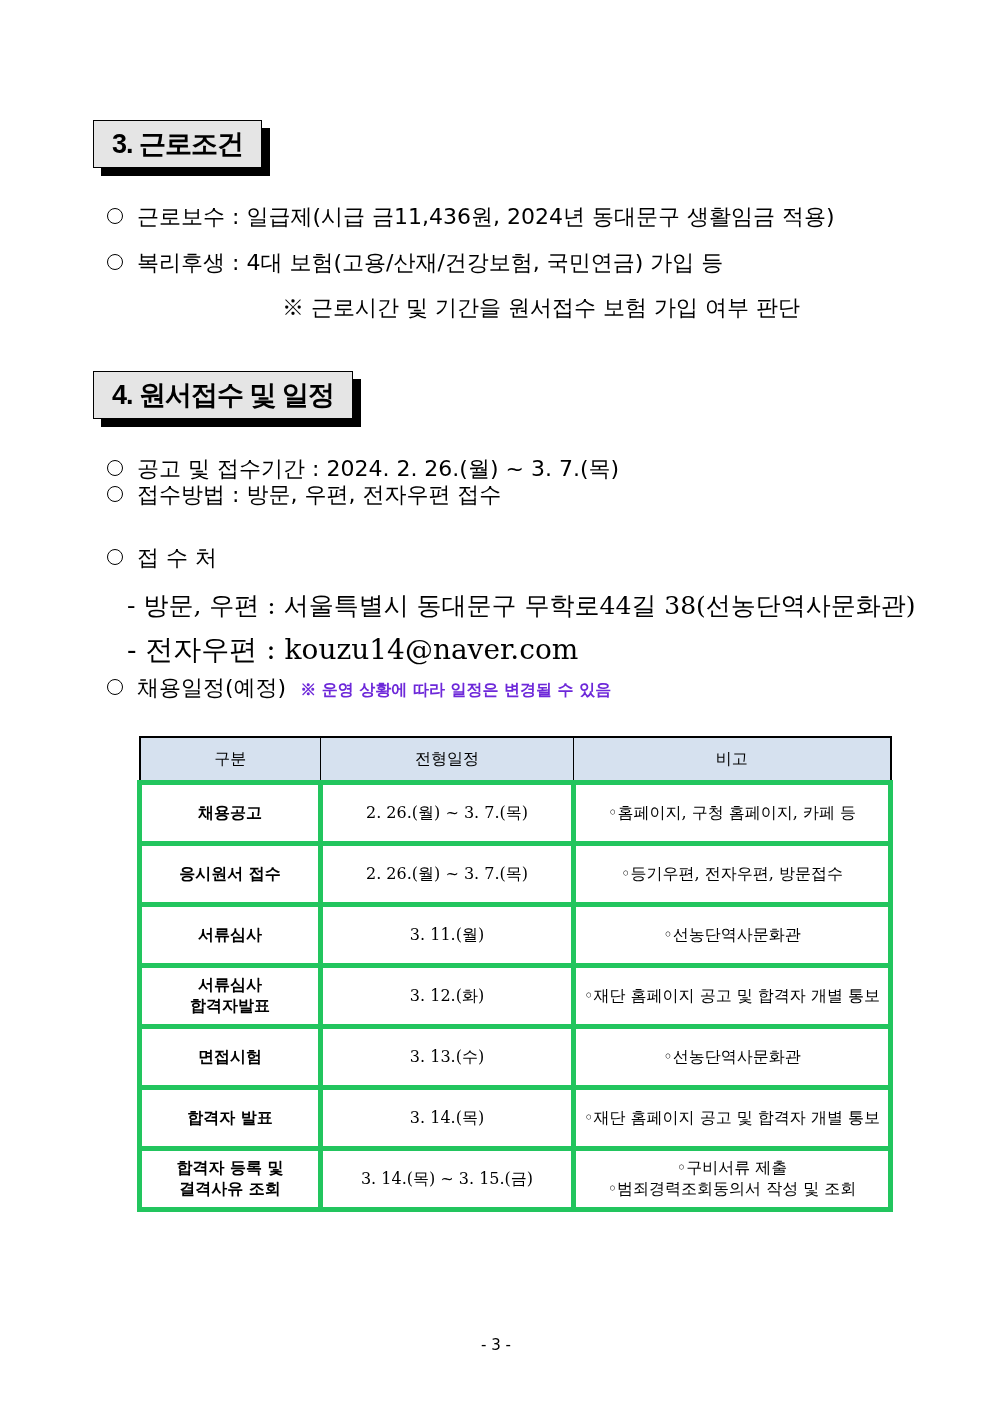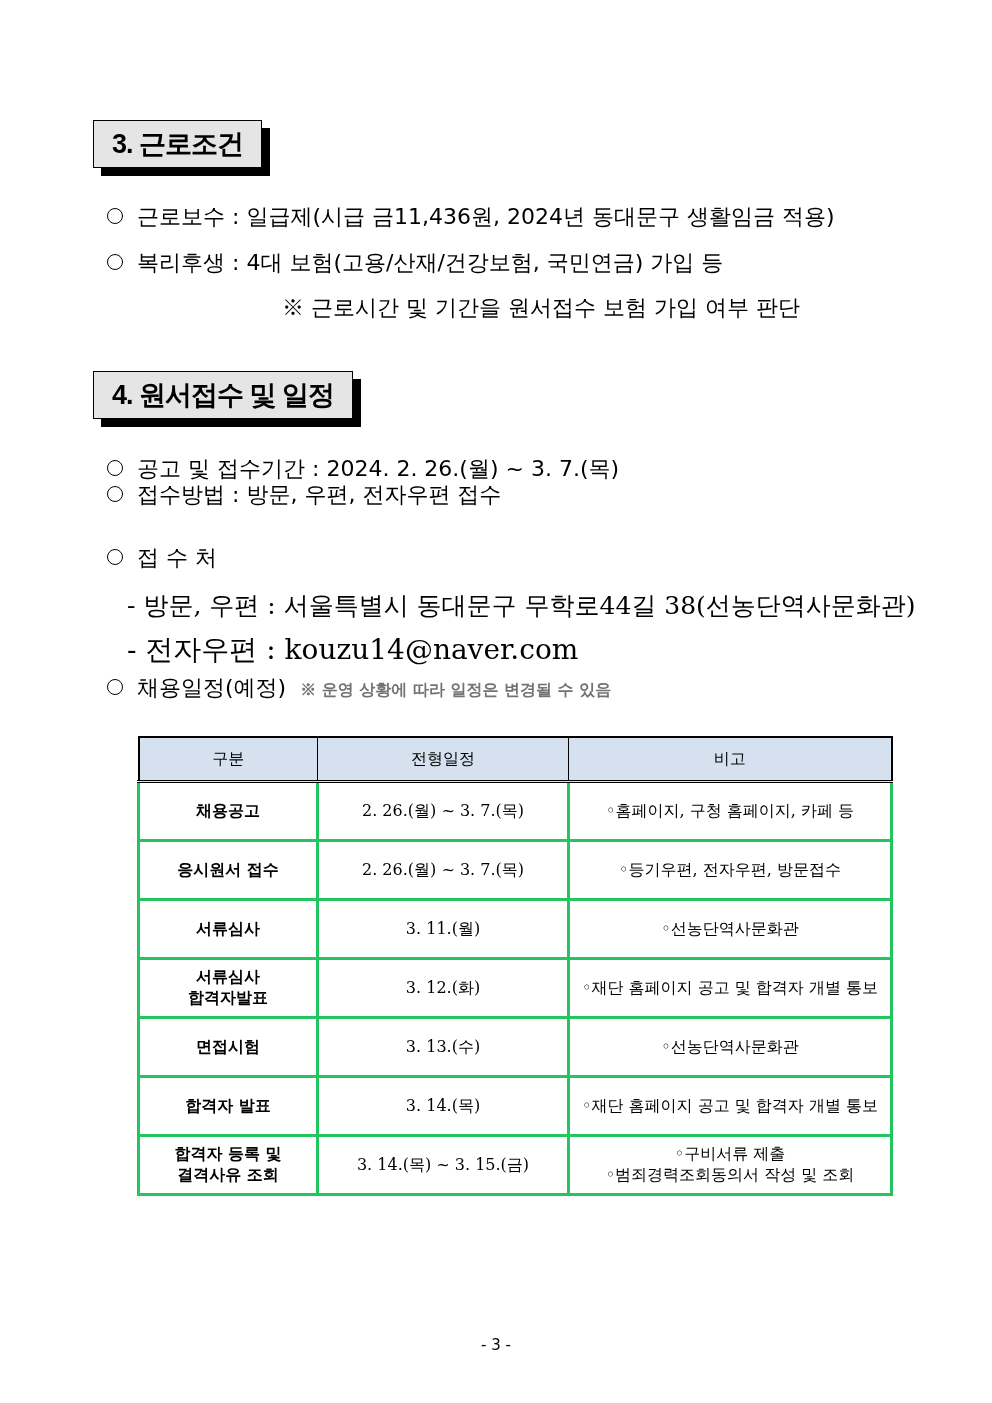--- a/index.html
+++ b/index.html
@@ -2,24 +2,24 @@
 <html><head>
 <meta charset="utf-8">
 <style>
   html, body { margin: 0; padding: 0; background: #ffffff; }
   body { width: 992px; height: 1403px; position: relative; font-family: "DejaVu Sans", sans-serif; color: #000; }
   .sec-title { position: absolute; left: 93px; height: 46px; border: 1.5px solid #000; background: #e5e5e5; box-shadow: 8px 8px 0 #000; display: flex; align-items: center; padding: 0 18px; font-weight: bold; font-size: 27px; letter-spacing: -1px; font-family: "Liberation Sans", sans-serif; }
   .line { position: absolute; font-size: 22px; white-space: nowrap; font-family: "DejaVu Sans", sans-serif; }
   .bold { font-weight: normal; }
   .serif { font-family: "DejaVu Serif", serif; }
   .circle { display: inline-block; width: 14px; height: 14px; border: 1.6px solid #000; border-radius: 50%; margin-right: 14px; vertical-align: middle; position: relative; top: -2px; }
-  .note-blue { color: #737373; font-weight: bold; font-size: 16px; font-family: "DejaVu Serif", serif; margin-left: 14px; }
+  .note-blue { color: #6d28d9; font-weight: bold; font-size: 16px; font-family: "DejaVu Serif", serif; margin-left: 14px; }
   table.sched { position: absolute; left: 137px; top: 736px; width: 756px; border-collapse: collapse; border: 2px solid #000; font-family: "DejaVu Serif", serif; font-size: 16px; }
   table.sched th { background: #d6e1ef; height: 40px; font-weight: normal; border: 1px solid #000; border-bottom: 3px double #000; }
-  table.sched td { border: 3px solid #22c55e; height: 54px; text-align: center; }
+  table.sched td { border: 5px solid #22c55e; height: 54px; text-align: center; }
   table.sched td.c1 { font-weight: bold; width: 174px; }
   table.sched td.c2 { width: 246px; }
   table.sched td.c3 { text-align: center; }
   .pagenum { position: absolute; top: 1336px; left: 0; width: 992px; text-align: center; font-size: 15px; font-family: "DejaVu Sans", sans-serif; }
 </style>
 </head>
 <body>
 
 <div class="sec-title" style="top:120px;">3. 근로조건</div>
 

